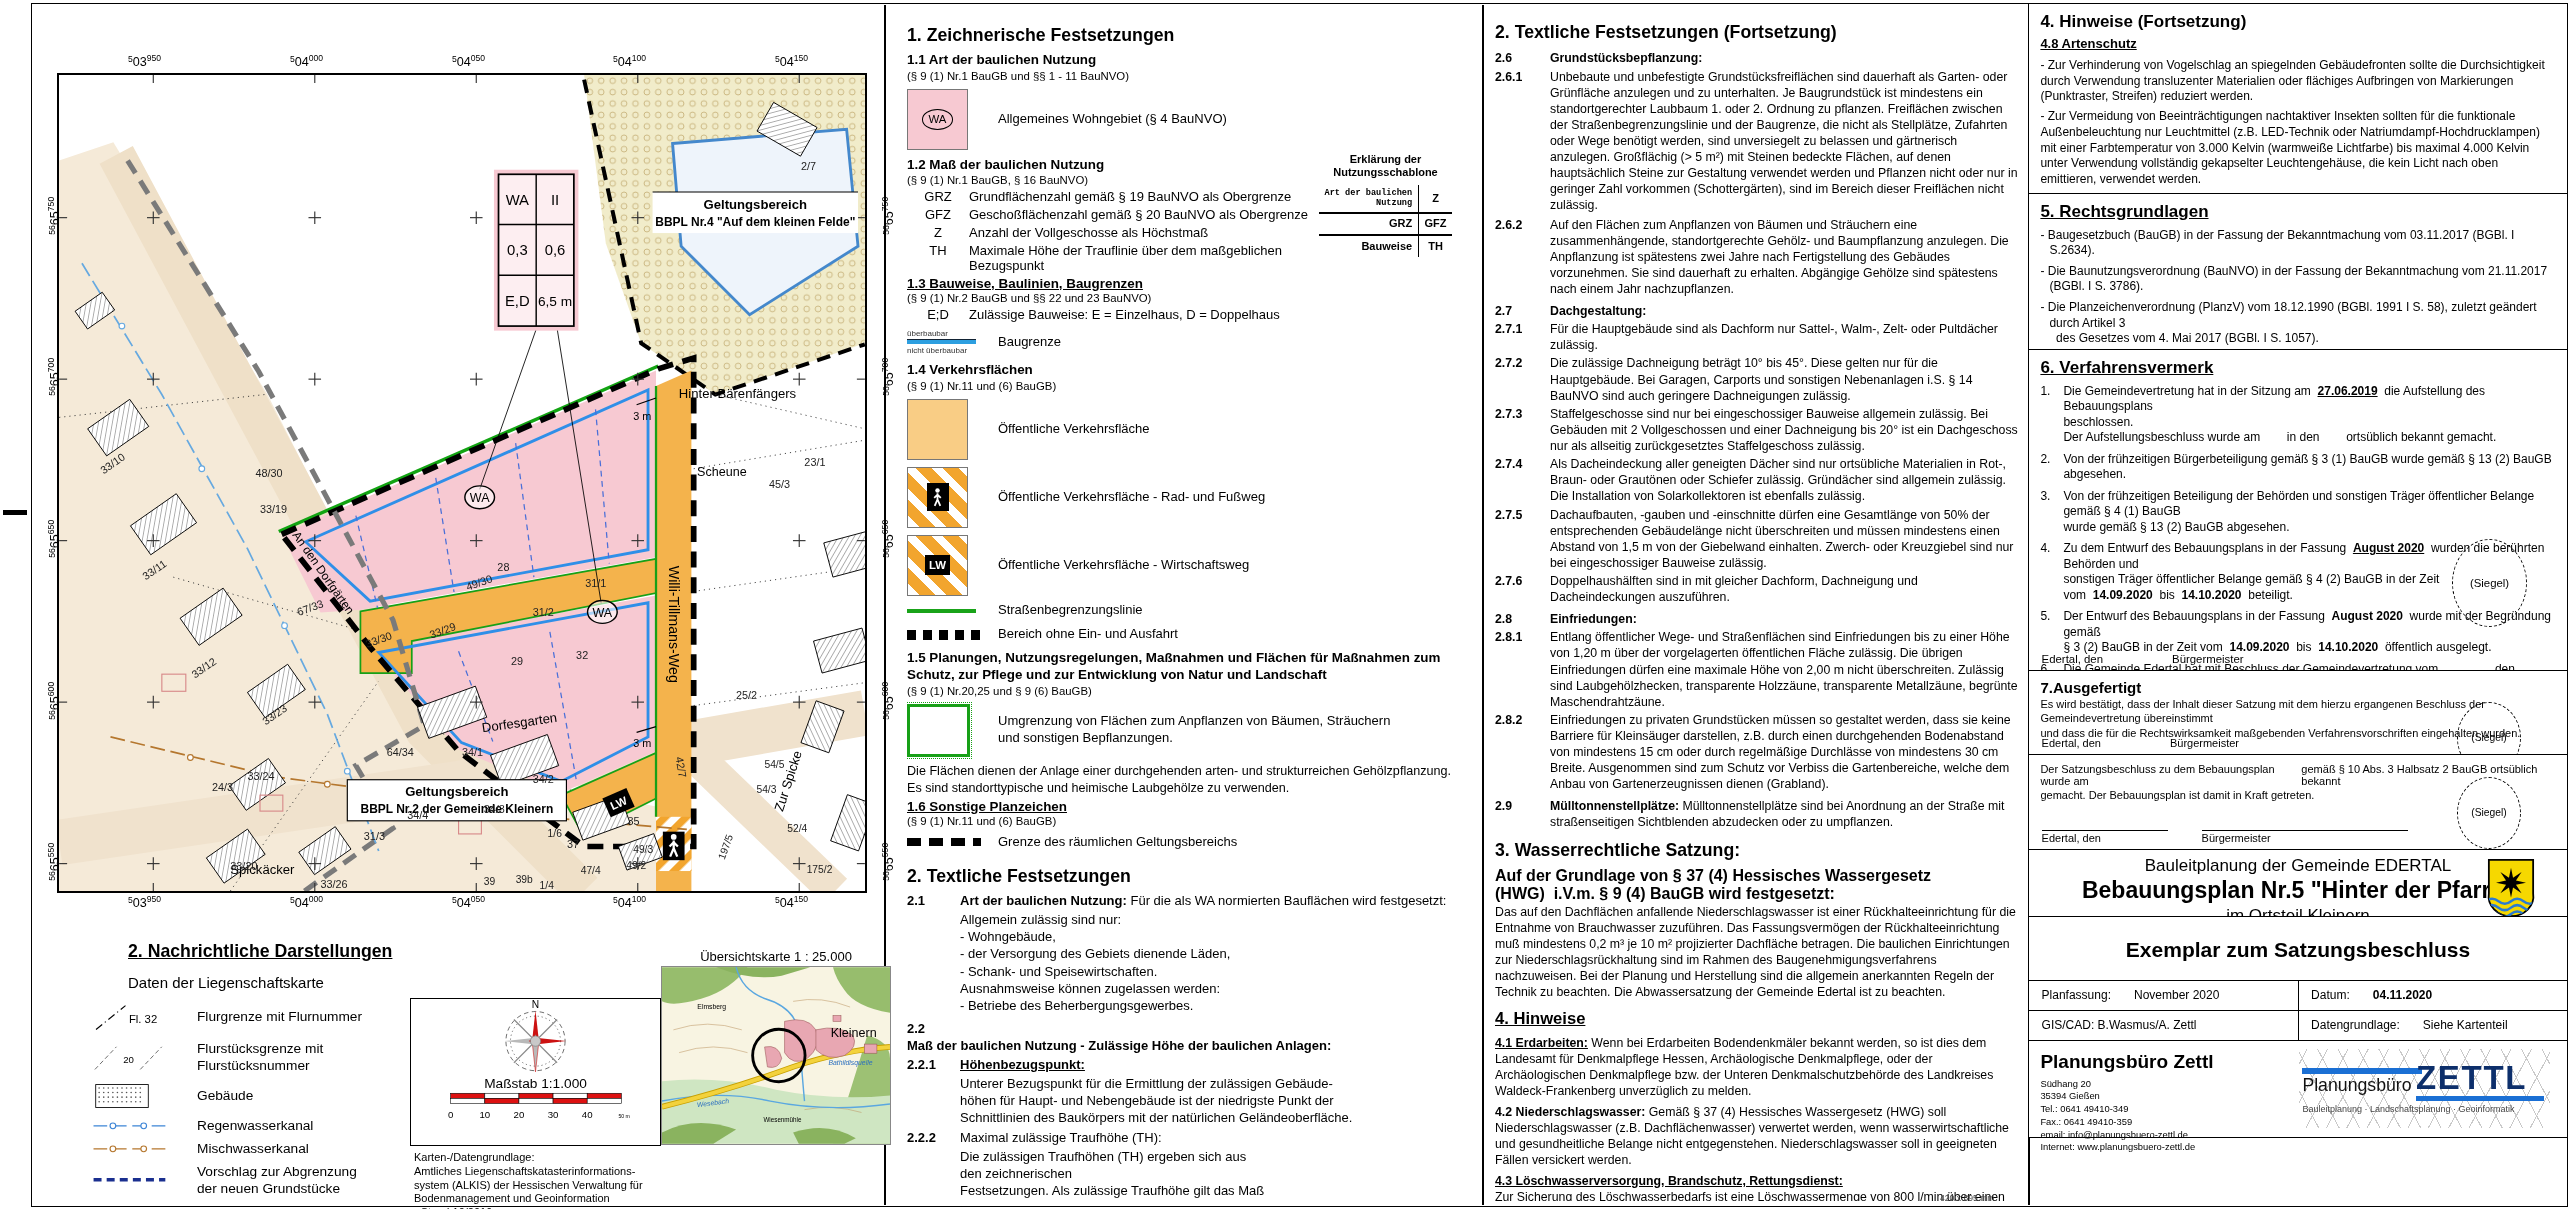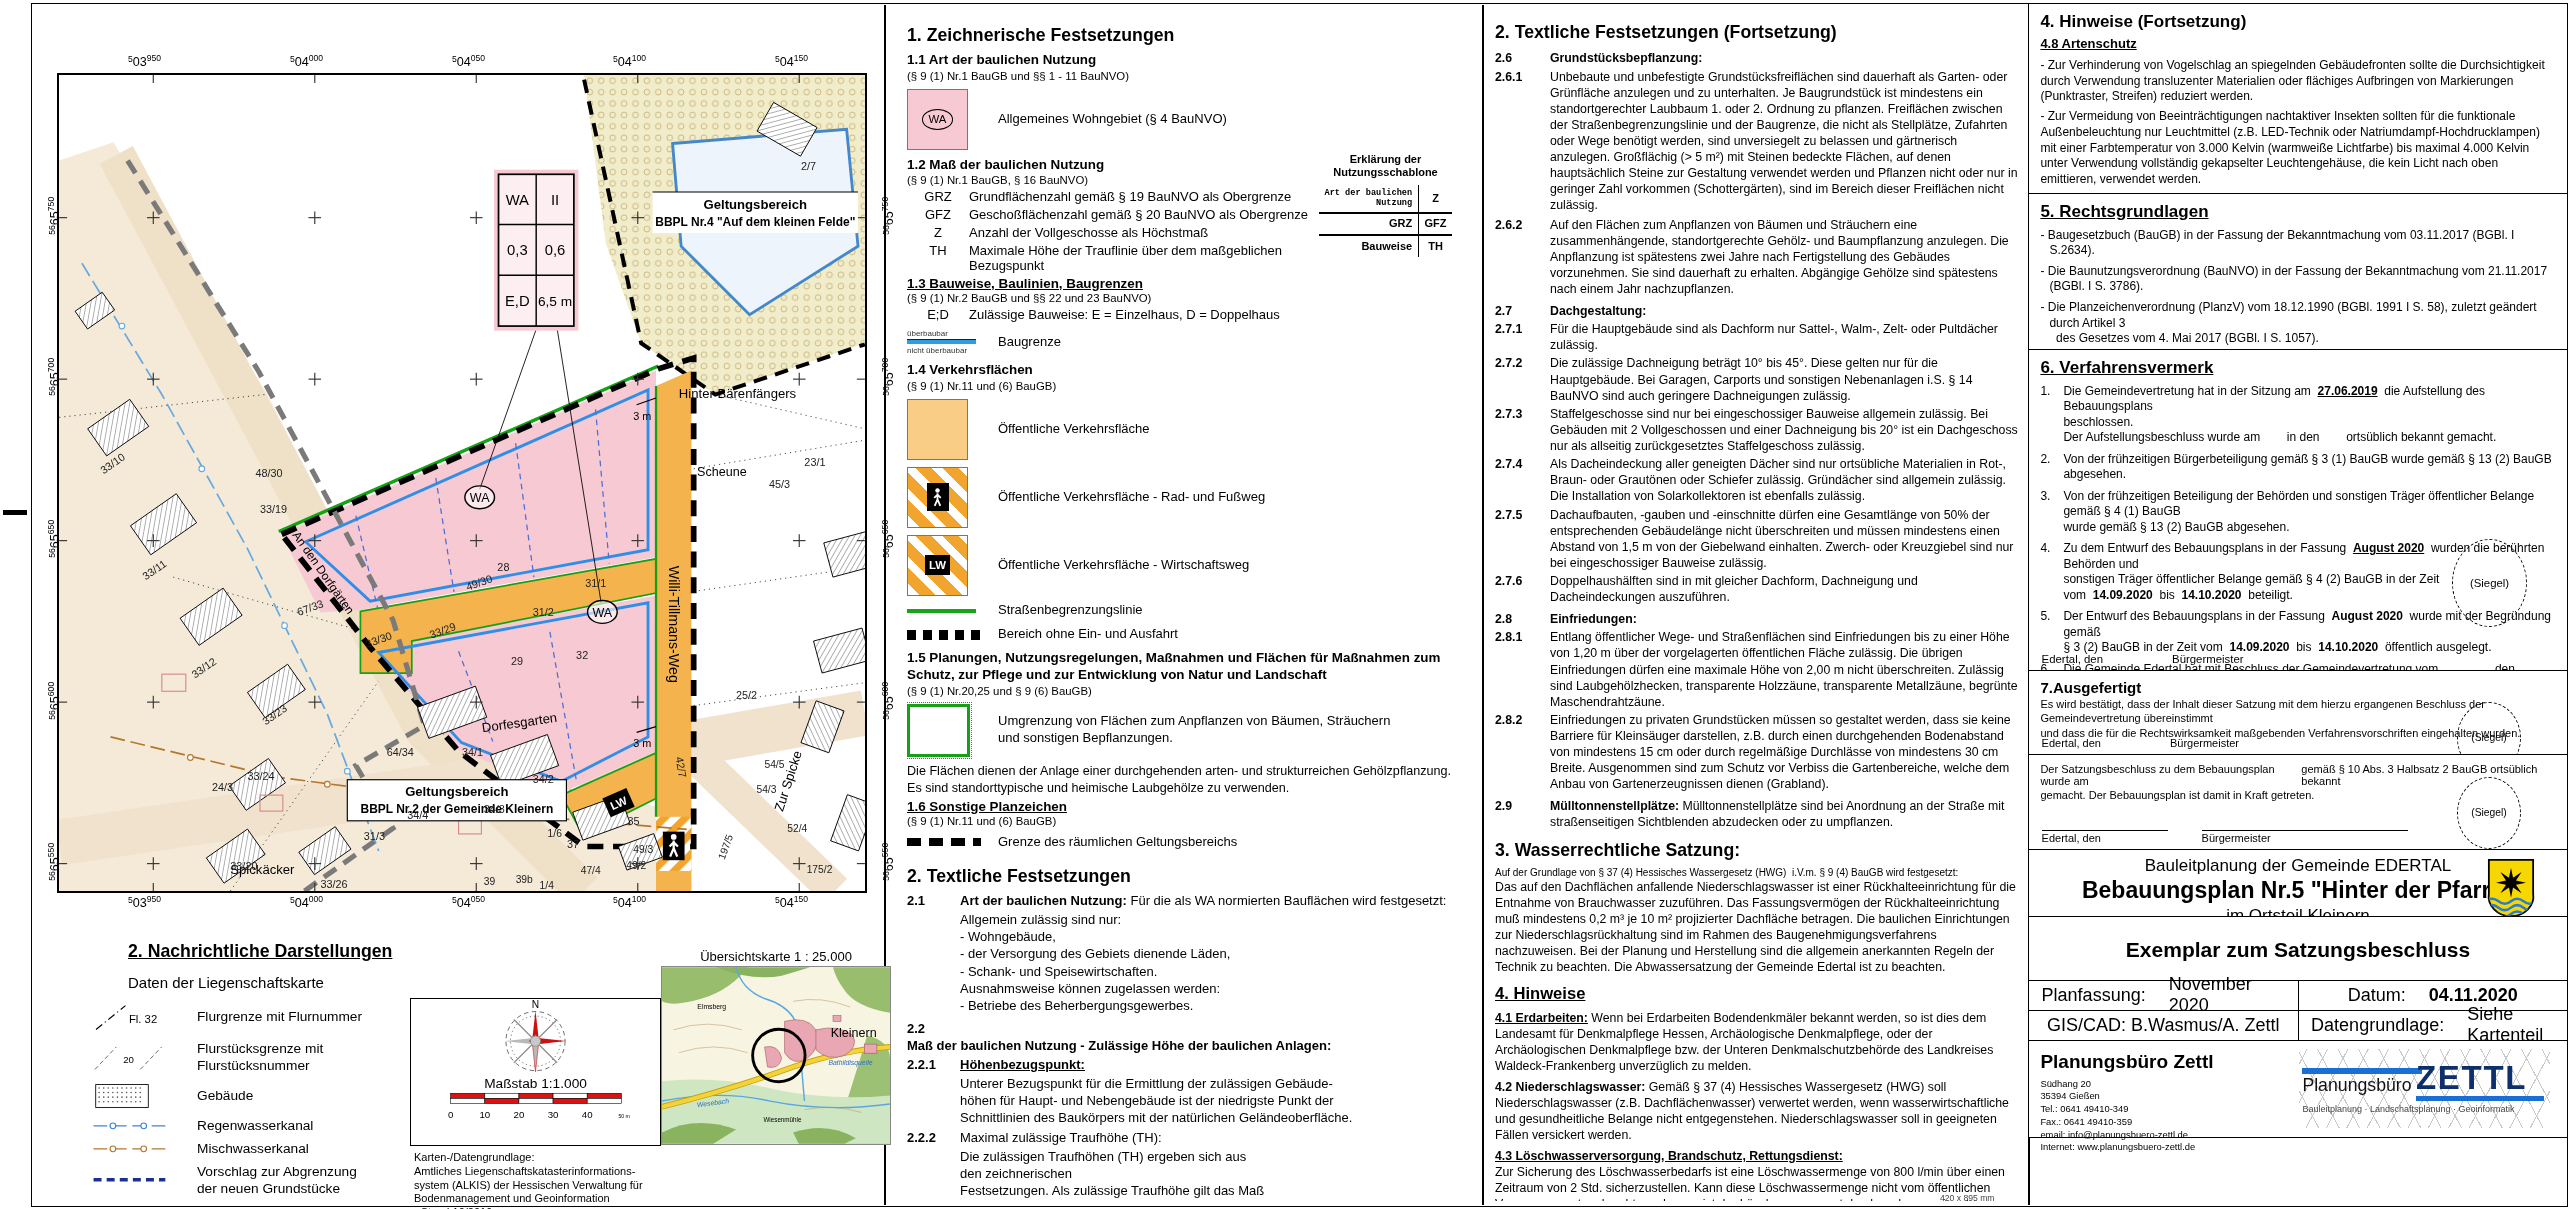--- a/index.html
+++ b/index.html
@@ -45,21 +45,21 @@
   .blk.leg .swc{width:91px;flex:none;display:flex;justify-content:flex-start;align-items:center;}
   .blk.leg .legtxt{font-size:13px;line-height:1.3;white-space:pre-line;}
   .blk.item{display:flex;font-size:13px;line-height:1.32;margin:1.7px 0;}
   .blk.item .num{width:53px;flex:none;font-weight:bold;}
   .blk.item .body{flex:1;}
   .blk.item .lead{font-weight:bold;}
   .blk.item .leadu{font-weight:bold;text-decoration:underline;}
   .blk.lines{font-size:13px;line-height:1.32;margin:1.1px 0 1.1px 53px;white-space:pre-wrap;}
   .blk.lines.narrow{padding-right:197px;}
   .blk.para0{font-size:12.6px;line-height:1.31;margin:1.1px 0;white-space:pre-wrap;}
-  .blk.bold{font-size:10px;font-weight:normal;margin:1.1px 0;}
+  .blk.bold{font-size:16px;font-weight:bold;margin:1.1px 0;}
   .u{text-decoration:underline;}
   #col2 .blk.item .num{width:55px;}
   #col2 .blk.item,#col2 .blk.para0{font-size:12.3px;line-height:1.305;}
   .fmt-note{position:absolute;left:1940px;top:1193px;font-size:8.6px;color:#444;}
 
   
   .schx{position:absolute;right:0;top:-3.4px;width:153px;font-size:11px;text-align:center;}
   .schx .t{margin-bottom:5.7px;line-height:1.2;}
   .schx table{border-collapse:collapse;margin:0 auto;}
   .schx td{border-left:1.1px solid #000;padding:3.4px 5.7px;font-size:11px;}
@@ -102,21 +102,21 @@
   .sigrow .ol{border-top:1.1px solid #000;padding:1.1px 23px 0 0;min-width:103px;}
 
   .tb1{height:67px;text-align:center;padding-top:5.7px;}
   .tb1 .l1{font-size:17px;}
   .tb1 .l2{font-size:23px;font-weight:bold;margin-top:1.1px;}
   .tb1 .l3{font-size:17px;margin-top:2.3px;}
   .tbarms{position:absolute;right:31px;top:6.9px;}
   .tb2{height:64px;display:flex;align-items:center;justify-content:center;}
   .tb2 .ex{font-size:21px;font-weight:bold;}
   .tbrow{height:30px;display:flex;padding:0;}
-  .tbrow .cell{flex:1;display:flex;align-items:center;padding:0 12.6px;font-size:18px;gap:23px;justify-content:center;}
+  .tbrow .cell{flex:1;display:flex;align-items:center;padding:0 12.6px;font-size:12px;gap:23px;}
   .tbrow .cell+.cell{border-left:1.7px solid #000;}
   .tbrow .val{font-weight:normal;}
   .firm{height:97px;}
   .firm .fname{font-size:19px;font-weight:bold;margin:2.3px 0 4.6px;}
   .firm .fline{font-size:9.4px;line-height:1.35;}
   .logo{position:absolute;right:17px;top:8px;width:251px;height:79px;background:
      repeating-linear-gradient(62deg,transparent 0 17px,#c9c9c9 17px 18px),
      repeating-linear-gradient(-62deg,transparent 0 17px,#c9c9c9 17px 18px);}
   .logo .bar1{position:absolute;left:3.4px;top:19.4px;width:120px;height:5.7px;background:#1a6fd4;}
   .logo .t1{position:absolute;left:3.4px;top:26px;font-size:17.7px;color:#111;}

